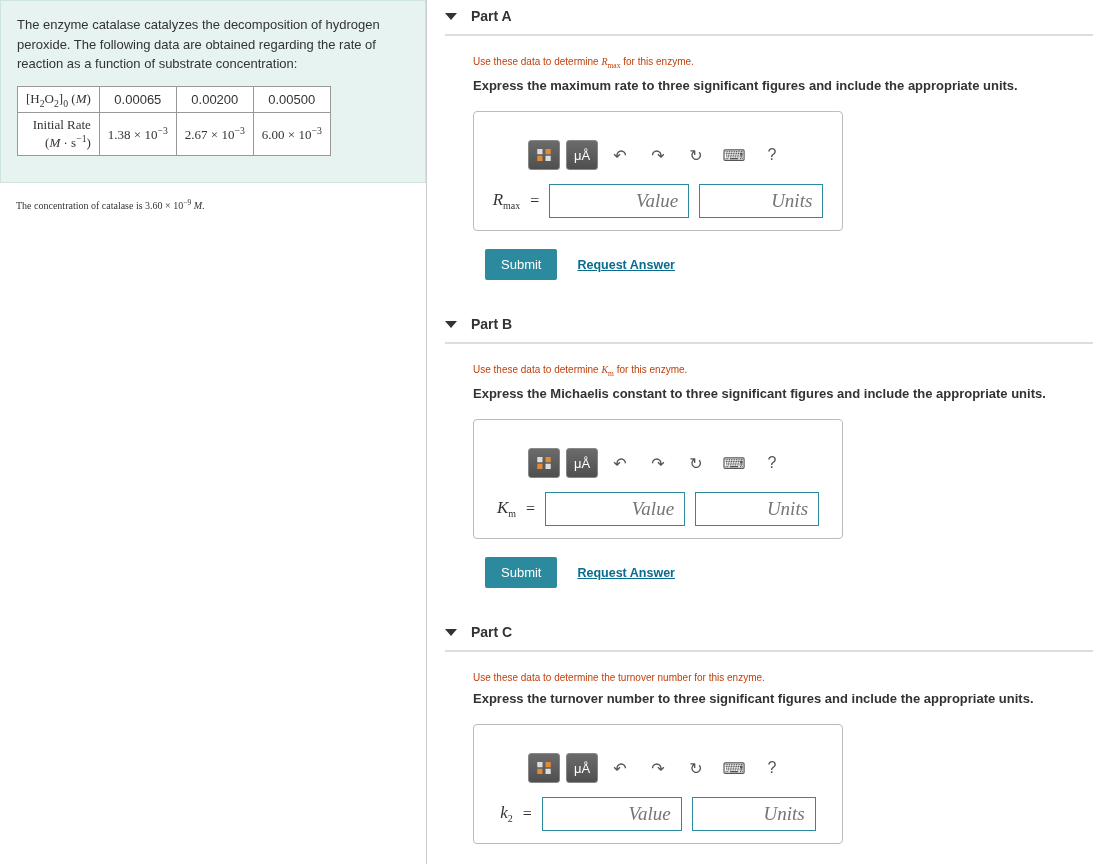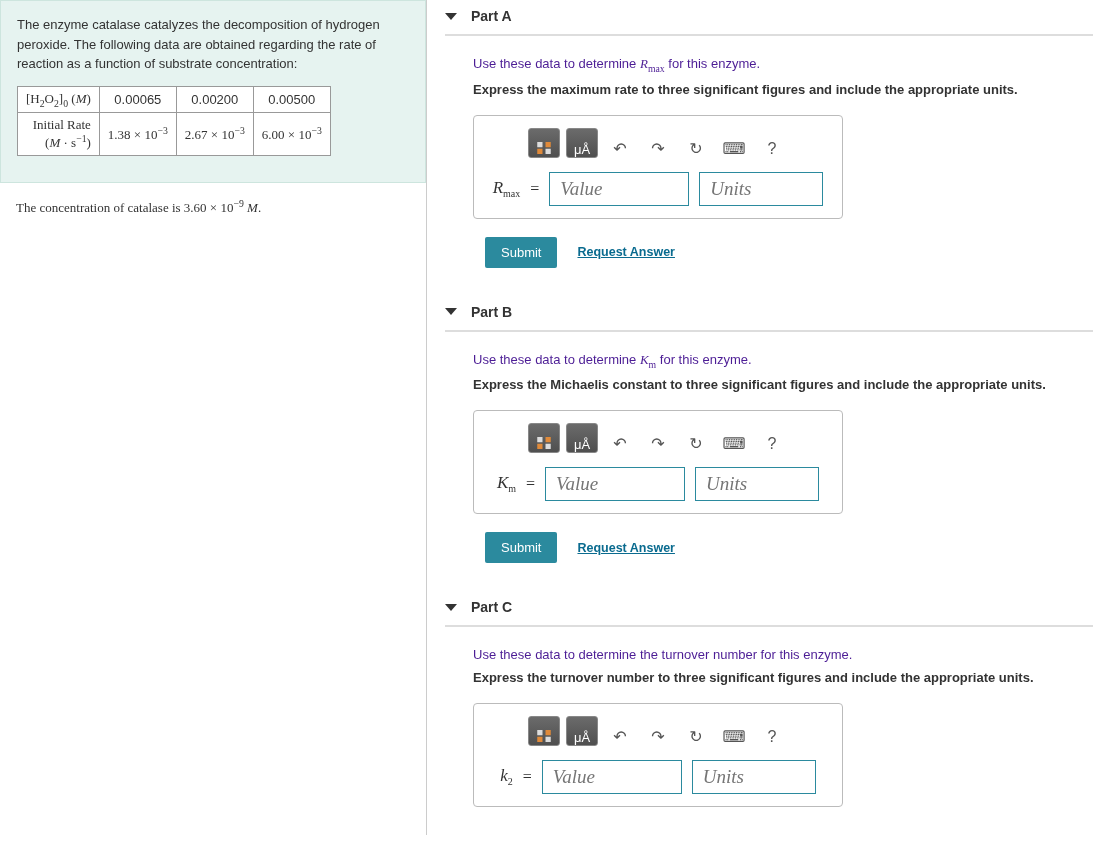--- a/index.html
+++ b/index.html
@@ -39,21 +39,21 @@
     font-weight: normal;
     font-size: 13px;
     color: #333;
   }
   .data-table .row-header {
     text-align: right;
   }
   .after-box {
     padding: 14px 16px;
     color: #333;
-    font-size: 13px;
+    font-size: 10px;
   }
   .right-panel {
     flex: 1;
     padding: 0 10px 0 18px;
   }
   .part {
     margin-bottom: 28px;
   }
   .part-header {
     display: flex;
@@ -72,23 +72,23 @@
   }
   .part-title {
     font-weight: bold;
     font-size: 14px;
     color: #333;
   }
   .part-body {
     padding-left: 28px;
   }
   .prompt {
-    color: #4c1d95;
+    color: #c2410c;
     margin-bottom: 8px;
-    font-size: 13px;
+    font-size: 10px;
   }
   .instruction {
     font-weight: bold;
     color: #333;
     margin-bottom: 18px;
     font-size: 13px;
   }
   .answer-box {
     border: 1px solid #bbb;
     border-radius: 4px;
@@ -102,26 +102,27 @@
     justify-content: center;
     gap: 6px;
     margin-bottom: 14px;
   }
   .tool-btn {
     width: 32px;
     height: 30px;
     border: 1px solid #888;
     border-radius: 3px;
     display: flex;
-    align-items: flex-end;
+    align-items: center;
     justify-content: center;
     background: linear-gradient(#6b6b6b, #4f4f4f);
     color: #fff;
     font-size: 13px;
     cursor: pointer;
+    margin-top: 16px;
   }
   .tool-btn.light {
     background: none;
     border: none;
     color: #555;
     font-size: 16px;
   }
   .tool-btn svg { width: 18px; height: 18px; }
   .input-row {
     display: flex;
@@ -140,20 +141,21 @@
   .field {
     border: 1px solid #2b8a9e;
     height: 34px;
     font-family: 'Times New Roman', serif;
     font-style: italic;
     font-size: 19px;
     color: #888;
     padding: 4px 10px;
     background: #fff;
     outline: none;
+    text-align: right;
   }
   .field.value { width: 140px; }
   .field.units { width: 124px; font-style: italic; }
   .submit-row {
     display: flex;
     align-items: center;
     gap: 20px;
     margin-top: 18px;
     padding-left: 12px;
   }

